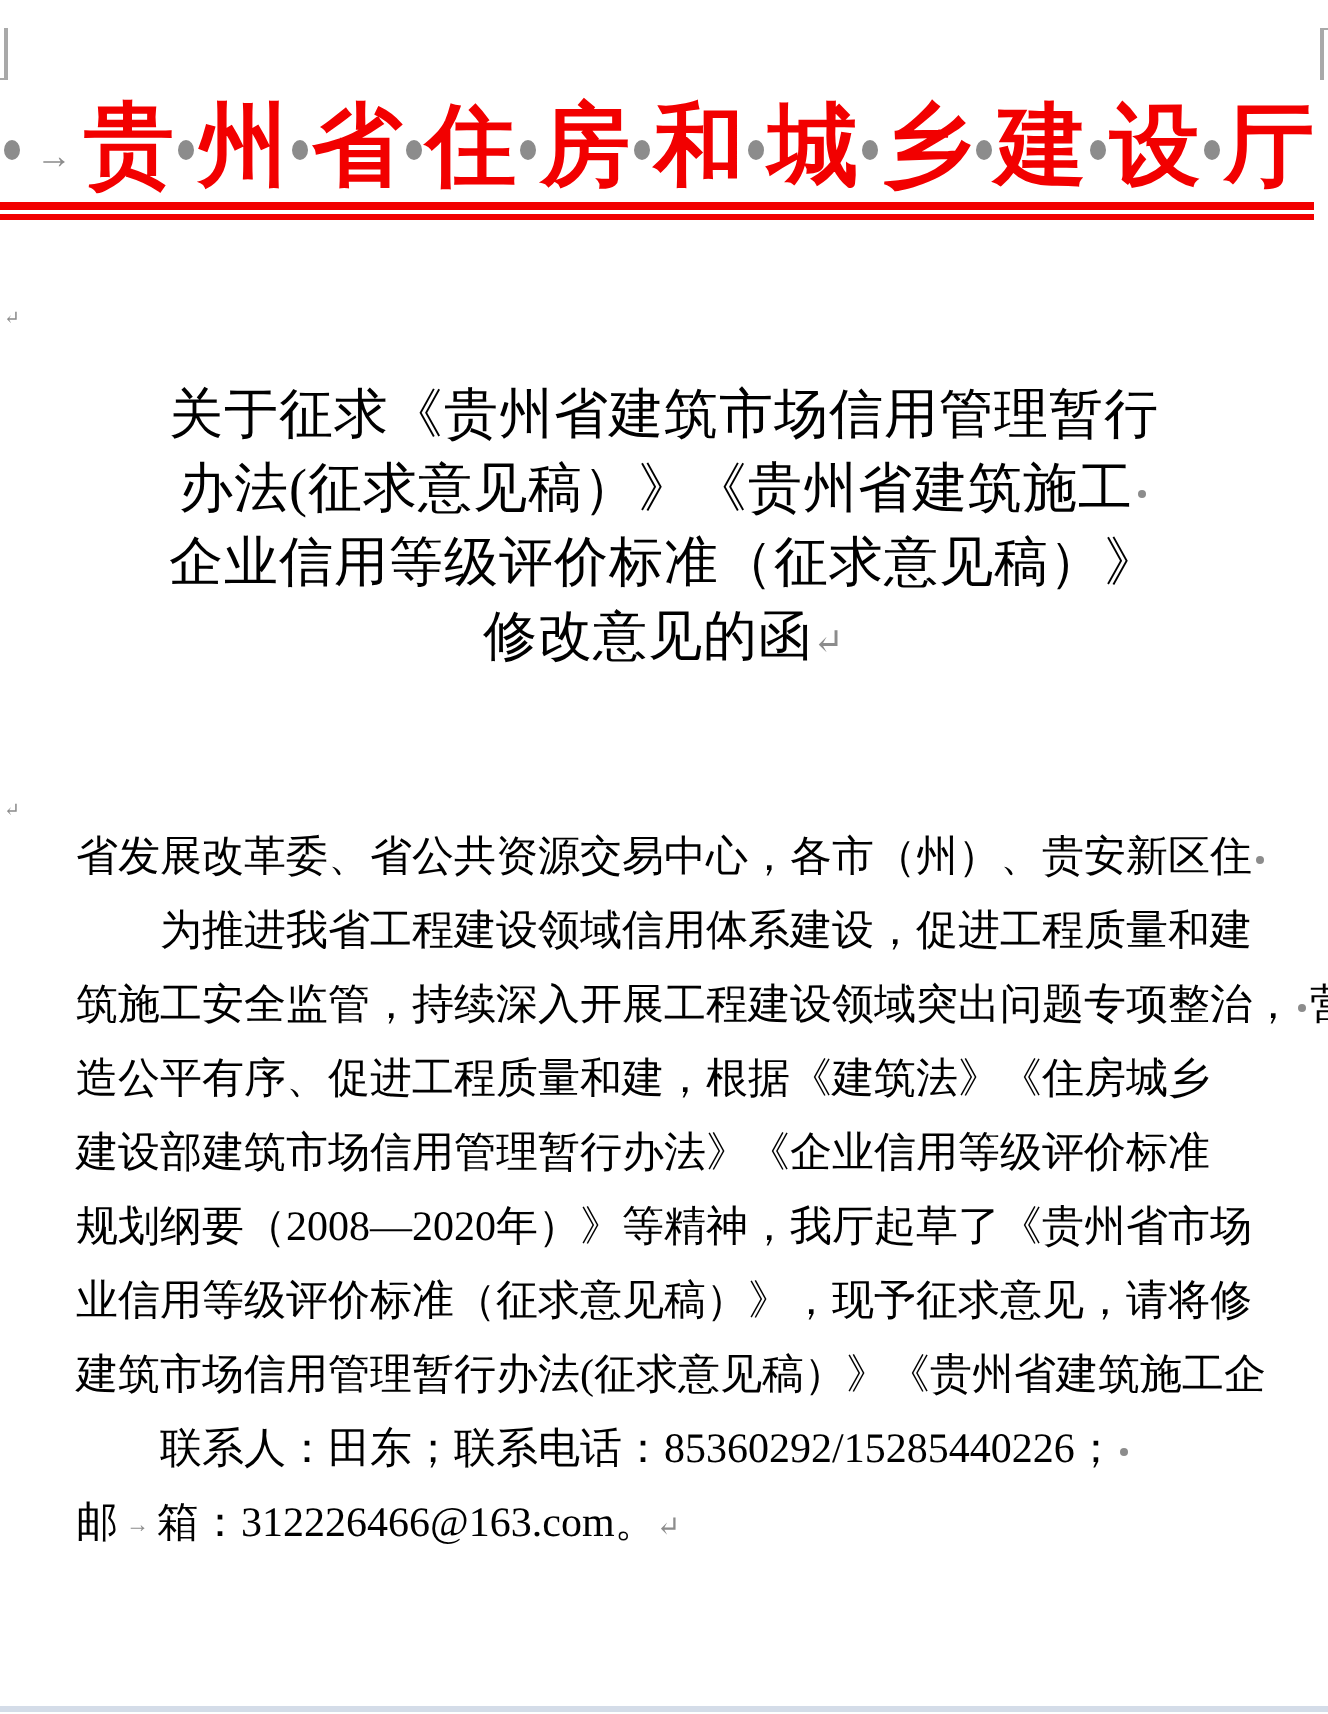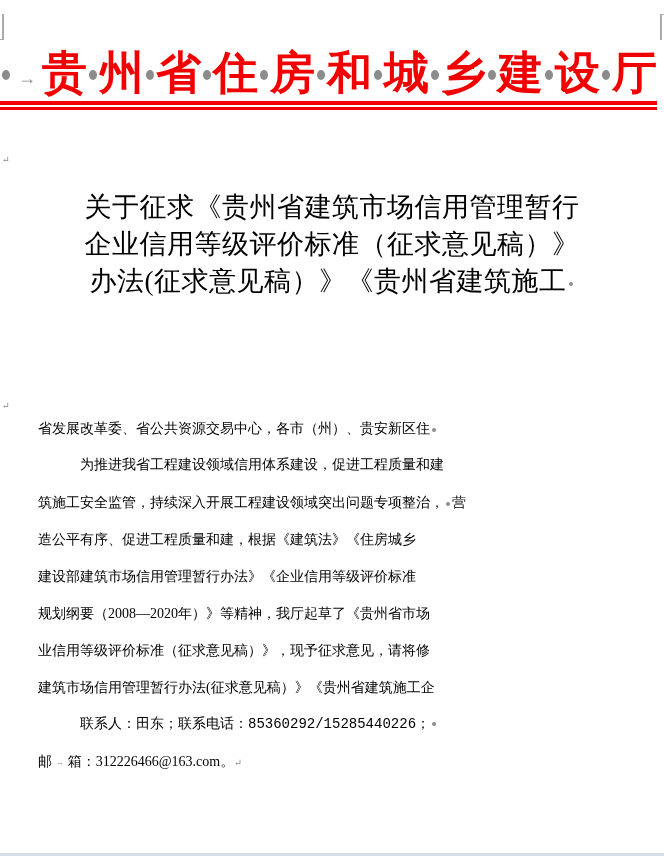--- a/index.html
+++ b/index.html
@@ -38,24 +38,24 @@
 
   
   .doc-title{
     position:absolute;top:183px;left:0;width:664px;
     text-align:center;font-size:27px;line-height:48px;letter-spacing:0.5px;
     white-space:nowrap;
   }
   
   .body-text{
     position:absolute;top:410px;left:38px;width:588px;
-    font-size:14px;line-height:37px;white-space:nowrap;
+    font-size:21px;line-height:37px;white-space:nowrap;
   }
   .line{height:37px;overflow:visible;}
-  .indent{padding-left:42px;font-family:Liberation Mono, monospace;}
+  .indent{padding-left:42px;}
 
   
   .mk{color:var(--mark);}
   .mk.bigdot{
     display:inline-block;width:8px;height:10px;border-radius:50%;
     background:var(--mark);vertical-align:middle;margin:0 2px 6px 2px;
   }
   .mk.dot{
     display:inline-block;width:4px;height:4px;border-radius:50%;
     background:var(--mark);vertical-align:middle;margin:0 2px;
@@ -80,22 +80,23 @@
 
   <div class="rules">
     <div class="rule-a"></div>
     <div class="rule-b"></div>
   </div>
 
   <div class="pilcrow-float pf1"><span class="mk para">↵</span></div>
 
   <div class="doc-title">
     <div class="line">关于征求《贵州省建筑市场信用管理暂行</div>
+    <div class="line">办法(征求意见稿）》《贵州省建筑施工<span class="mk dot"></span></div>
     <div class="line">企业信用等级评价标准（征求意见稿）》</div>
-    <div class="line">办法(征求意见稿）》《贵州省建筑施工<span class="mk dot"></span></div>
+    <div class="line">修改意见的函<span class="mk para">↵</span></div>
   </div>
 
   <div class="pilcrow-float pf2"><span class="mk para">↵</span></div>
 
   <div class="body-text">
     <div class="line">省发展改革委、省公共资源交易中心，各市（州）、贵安新区住<span class="mk dot"></span></div>
     <div class="line indent">为推进我省工程建设领域信用体系建设，促进工程质量和建</div>
     <div class="line">筑施工安全监管，持续深入开展工程建设领域突出问题专项整治，<span class="mk dot"></span>营</div>
     <div class="line">造公平有序、促进工程质量和建，根据《建筑法》《住房城乡</div>
     <div class="line">建设部建筑市场信用管理暂行办法》《企业信用等级评价标准</div>

